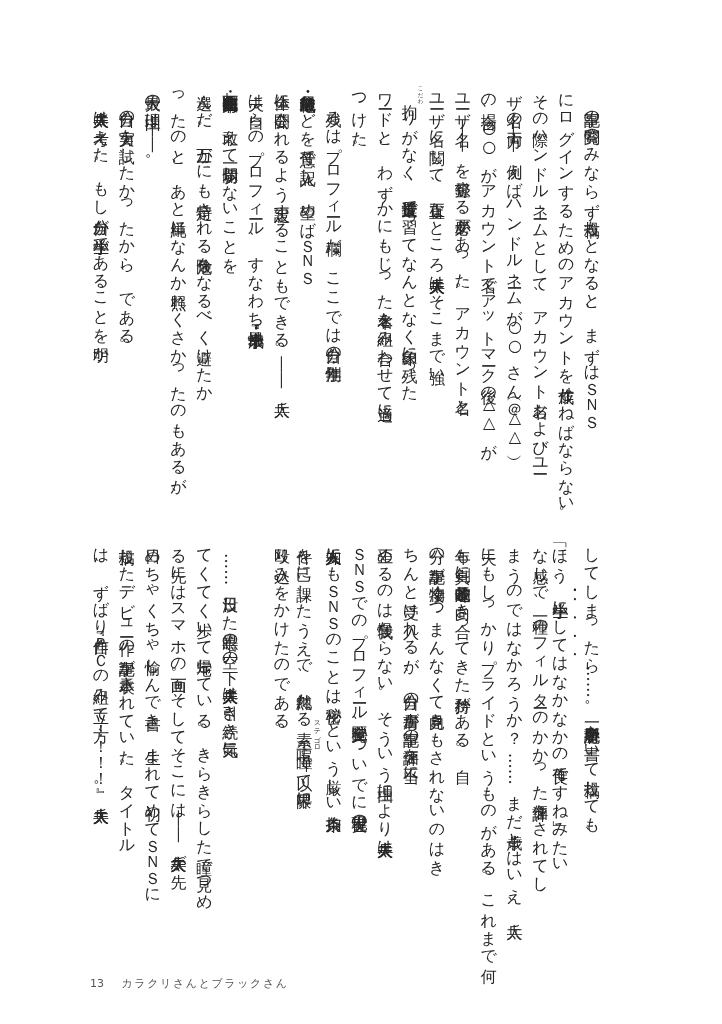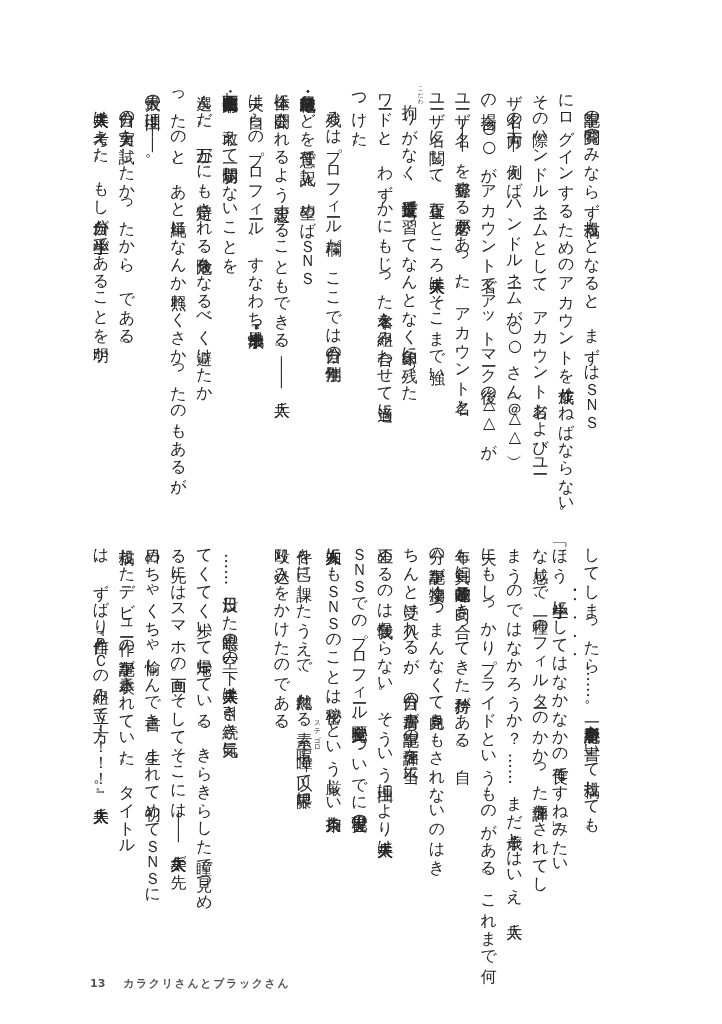--- a/index.html
+++ b/index.html
@@ -44,21 +44,20 @@
       text-emphasis-position: over right;
     }
     .footer {
       position: absolute;
       left: 90px;
       top: 976px;
       font-family: "DejaVu Sans", "Liberation Sans", sans-serif;
       font-size: 11px;
       color: #555555;
       white-space: nowrap;
-      font-weight: bold;
     }
     .footer .page-num { display: inline-block; }
     .footer .book-title { display: inline-block; margin-left: 14px; letter-spacing: 1.6px; }
   </style>
 </head>
 <body>
 
 <div class="block upper">
   <div class="line">　記事の閲覧のみならず投稿もとなると、まずはＳＮＳ</div>
   <div class="line">にログインするためのアカウントを作成せねばならない。</div>

